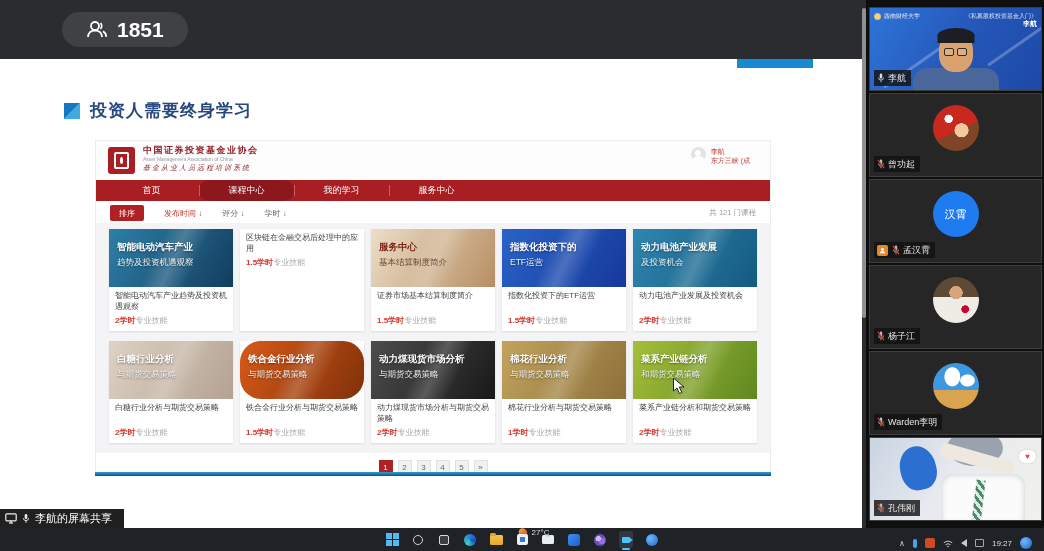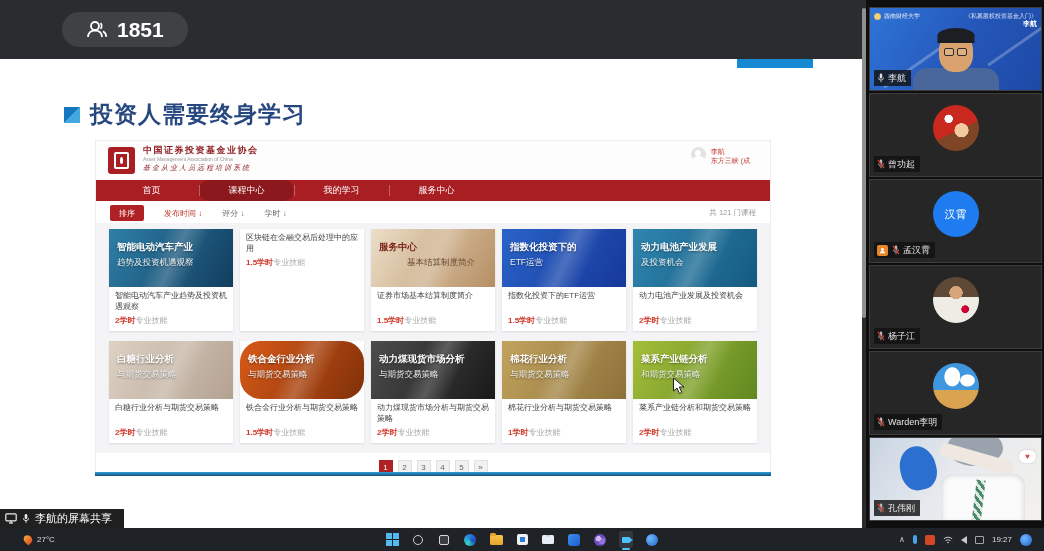--- a/index.html
+++ b/index.html
@@ -8,21 +8,21 @@
   .stage{position:relative;width:1044px;height:551px;background:#000;overflow:hidden;}
 
   
   .main{position:absolute;left:0;top:0;width:862px;height:528px;background:#fff;}
   .topbar{position:absolute;left:0;top:0;width:862px;height:59px;background:#2a2c30;}
   .count-pill{position:absolute;left:62px;top:12px;height:35px;border-radius:18px;background:#3f4145;display:flex;align-items:center;gap:9px;padding:0 24px;color:#fff;font-size:21px;font-weight:bold;}
   .slide{position:absolute;left:0;top:59px;width:862px;height:469px;background:#fff;}
   .accent{position:absolute;left:737px;top:0;width:76px;height:9px;background:#1789d2;}
   .slide-title-row{position:absolute;left:64px;top:40px;display:flex;align-items:center;gap:10px;}
   .tsq{width:16px;height:16px;background:linear-gradient(135deg,#1577be 50%,#41a8e0 50%);}
-  .slide-title-row h1{font-size:23px;color:#27477f;font-weight:bold;letter-spacing:1px;}
+  .slide-title-row h1{font-size:17px;color:#27477f;font-weight:bold;letter-spacing:1px;}
 
   
   .site{position:absolute;left:95px;top:81px;width:676px;height:333px;background:#fff;border:1px solid #ededed;}
   .site-header{position:relative;height:39px;background:#fdfdfd;}
   .logo{position:absolute;left:12px;top:6px;width:27px;height:27px;background:#a81e23;border-radius:3px;display:flex;align-items:center;justify-content:center;}
   .logo i{display:block;width:15px;height:17px;border:2px solid #fff;border-radius:2px;position:relative;}
   .logo i::after{content:"";position:absolute;left:4px;top:3px;width:3px;height:7px;background:#fff;border-radius:50%;}
   .org{position:absolute;left:47px;top:5px;line-height:1;}
   .org-cn{font-size:9px;font-weight:bold;color:#8d1b1f;letter-spacing:1.5px;}
   .org-en{font-size:5px;color:#9a9a9a;margin-top:2px;}
@@ -44,21 +44,21 @@
   .cards{background:#f4f4f6;padding:6px 13px 10px;display:grid;grid-template-columns:repeat(5,124px);gap:10px 7px;}
   .card{background:#fff;box-shadow:0 1px 2px rgba(0,0,0,.10);cursor:pointer;}
   .bn{height:58px;position:relative;padding:12px 8px 0;overflow:hidden;}
   .bn::after{content:"";position:absolute;inset:0;background:linear-gradient(115deg,transparent 38%,rgba(255,255,255,.20) 52%,transparent 68%);}
   .b1{font-size:9.5px;font-weight:bold;color:#fff;text-shadow:0 1px 2px rgba(0,0,0,.45);position:relative;z-index:2;}
   .b2{font-size:8.5px;color:#eef0f3;text-shadow:0 1px 2px rgba(0,0,0,.45);margin-top:3px;position:relative;z-index:2;}
   .bn0{background:linear-gradient(120deg,#2e7fa8,#123d5e);}
   .bn1{background:linear-gradient(120deg,#16306e,#0a1c45 70%,#1b4a8c);}
   .bn2{background:linear-gradient(120deg,#ecdec8,#b68f63);}
   .bn2 .b1{color:#7c2518;text-shadow:none;}
-  .bn2 .b2{color:#6b4a33;text-shadow:none;margin-left:28px;}
+  .bn2 .b2{color:#6b4a33;text-shadow:none;}
   .bn3{background:linear-gradient(120deg,#2a63c8,#16389a);}
   .bn4{background:linear-gradient(120deg,#2f86b0,#155a80);}
   .bn5{background:linear-gradient(120deg,#ddd2c5,#b4a291);}
   .bn6{background:linear-gradient(120deg,#d85a18,#80300a);border-radius:21px;}
   .bn7{background:linear-gradient(120deg,#4d4d4d,#191919);}
   .bn8{background:linear-gradient(120deg,#c2a35e,#8d713a);}
   .bn9{background:linear-gradient(120deg,#a6bf3a,#5f8820);}
   .cbody{padding:4px 6px 5px;}
   .ct{font-size:8px;color:#444;line-height:10.5px;height:21px;overflow:hidden;}
   .cf{display:flex;justify-content:flex-start;margin-top:3px;align-items:center;}
@@ -103,21 +103,21 @@
   
   .anime{position:absolute;inset:0;background:linear-gradient(125deg,#c9d4e2,#e6e9ee 45%,#f3f1ec);}
   .hair6{position:absolute;right:38px;top:-8px;width:56px;height:36px;background:#9aa3ad;border-radius:50%;}
   .arm6{position:absolute;right:26px;top:14px;width:76px;height:14px;background:#efe8e0;border-radius:8px;transform:rotate(16deg);}
   .shirt6{position:absolute;right:16px;top:36px;width:84px;height:50px;background:#fbfbfb;border-radius:12px 12px 0 0;box-shadow:inset 0 0 6px rgba(120,130,140,.4);}
   .tie6{position:absolute;right:58px;top:42px;width:9px;height:44px;background:repeating-linear-gradient(45deg,#4a8a6a 0 3px,#dfe8e2 3px 6px);transform:rotate(7deg);}
   .blue6{position:absolute;left:30px;top:8px;width:36px;height:44px;background:#2b6fd0;border-radius:50% 50% 42% 42%;transform:rotate(-14deg);}
   .heart6{position:absolute;right:5px;top:12px;width:17px;height:13px;background:#fff;border-radius:6px;display:flex;align-items:center;justify-content:center;font-size:8px;color:#e04a5a;box-shadow:0 0 2px rgba(0,0,0,.2);}
 
   
-  .taskbar{position:absolute;left:0;top:528px;width:1044px;height:23px;background:#1f2226;display:flex;align-items:center;z-index:10;}
+  .taskbar{position:absolute;left:0;top:528px;width:1044px;height:23px;background:#1f2226;display:flex;align-items:center;z-index:10;flex-direction:column;}
   .tb-left{display:flex;align-items:center;gap:5px;padding-left:24px;color:#ddd;font-size:8px;}
   .flame{width:8px;height:9px;background:linear-gradient(180deg,#f6a13c,#e0541e);border-radius:50% 50% 50% 0;transform:rotate(-45deg);}
   .tb-center{position:absolute;left:50%;transform:translateX(-50%);display:flex;gap:12px;align-items:center;height:100%;}
   .tbi{width:14px;height:14px;display:flex;align-items:center;justify-content:center;cursor:pointer;position:relative;}
   .win{display:grid;grid-template-columns:6px 6px;grid-template-rows:6px 6px;gap:1px;}
   .win i{background:#53b9f1;}
   .ring{width:10px;height:10px;border:1.5px solid #cfcfcf;border-radius:50%;}
   .tview{width:10px;height:10px;border:1.5px solid #d8d8d8;border-radius:2px;background:rgba(255,255,255,.12);}
   .edge{width:12px;height:12px;border-radius:50%;background:conic-gradient(from 210deg,#35d0c0,#2b7de0 40%,#1b4fc0 70%,#35d0c0);}
   .folder{width:13px;height:10px;background:linear-gradient(180deg,#f6c64a,#e8a42c);border-radius:1.5px;position:relative;}

